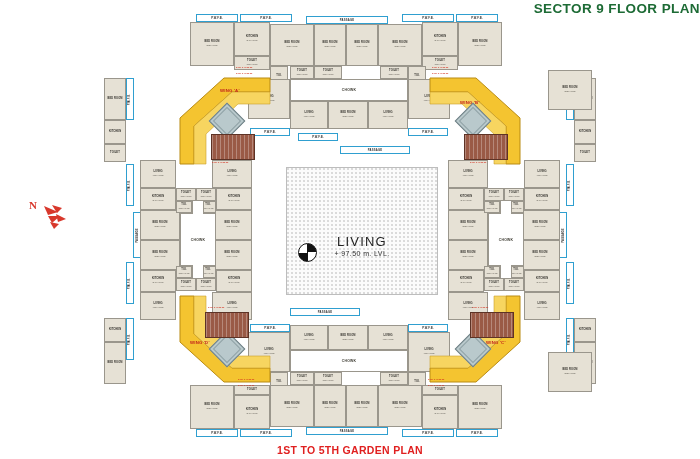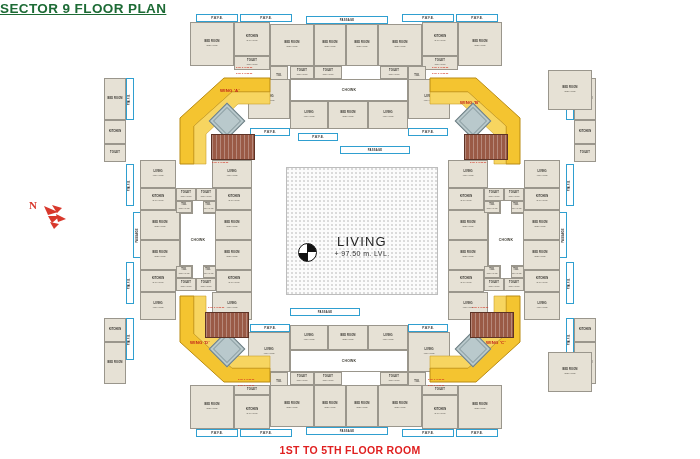--- a/index.html
+++ b/index.html
@@ -2,22 +2,22 @@
 <html><head>
 <meta charset="utf-8">
 <style>
   html,body{margin:0;padding:0;background:#ffffff;}
   body{width:700px;height:459px;position:relative;overflow:hidden;
        font-family:"Liberation Sans","DejaVu Sans",sans-serif;}
 
   .plan{position:absolute;inset:0;}
 
   
-  #title{position:absolute;left:0;right:0;top:1px;text-align:left;
-         font-size:13.5px;font-weight:bold;color:#1d6b35;letter-spacing:.4px;text-decoration:underline;}
+  #title{position:absolute;left:0;right:0;top:1px;text-align:right;
+         font-size:13.5px;font-weight:bold;color:#1d6b35;letter-spacing:.4px;}
   #subtitle{position:absolute;left:0;right:0;bottom:3px;text-align:center;
          font-size:10.5px;font-weight:bold;color:#e02020;letter-spacing:.3px;}
   .room{position:absolute;box-sizing:border-box;background:#e6e1d5;
         border:1px solid #9a968c;display:flex;flex-direction:column;
         align-items:center;justify-content:center;overflow:hidden;}
   .room .rn{font-size:2.6px;line-height:1.15;color:#33312c;text-align:center;
             letter-spacing:.1px;font-weight:bold;}
   .room .rd{font-size:2.2px;line-height:1.15;color:#4a473f;text-align:center;}
 
   
@@ -66,21 +66,21 @@
   #north{position:absolute;left:28px;top:196px;width:48px;height:38px;}
   #north .nl{position:absolute;left:1px;top:3px;font-size:11px;font-weight:bold;
              color:#d8382c;font-family:"Liberation Serif",serif;}
 </style>
 </head>
 <body>
 
 <div class="plan">
 
   <div id="title">SECTOR 9 FLOOR PLAN</div>
-  <div id="subtitle">1ST TO 5TH FLOOR ROOM</div>
+  <div id="subtitle">1ST TO 5TH GARDEN PLAN</div>
 
   <div id="north">
     <span class="nl">N</span>
     <svg width="48" height="38" viewBox="0 0 48 38">
       <g fill="#d8382c">
         <path d="M16 10 L30 16 L20 19 Z"></path>
         <path d="M20 20 L32 20 L24 27 Z"></path>
         <path d="M24 9 L34 12 L29 17 Z"></path>
         <path d="M28 18 L38 23 L30 26 Z"></path>
         <path d="M22 26 L31 28 L26 33 Z"></path>

